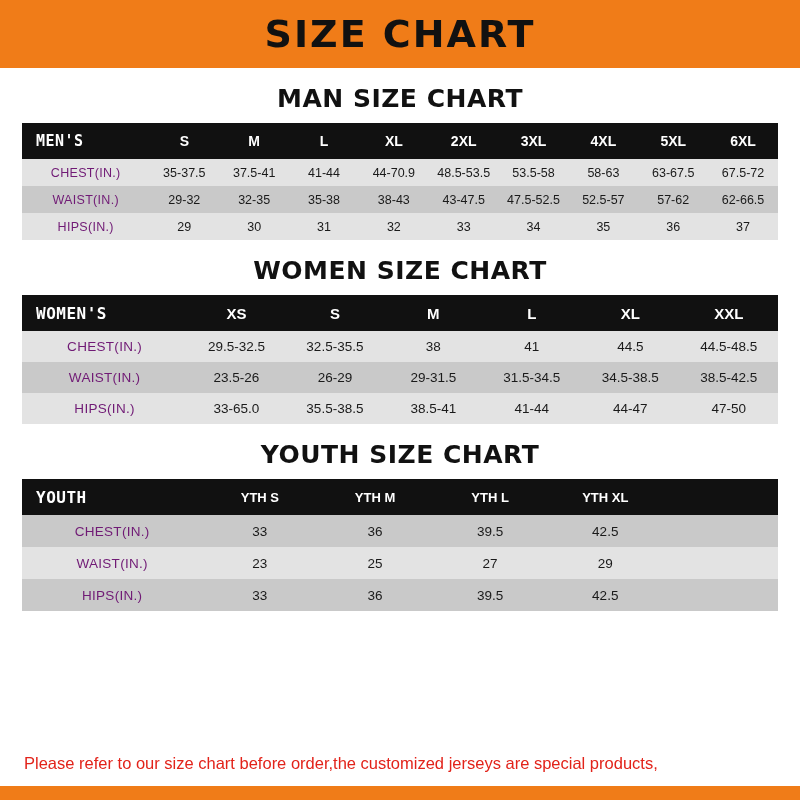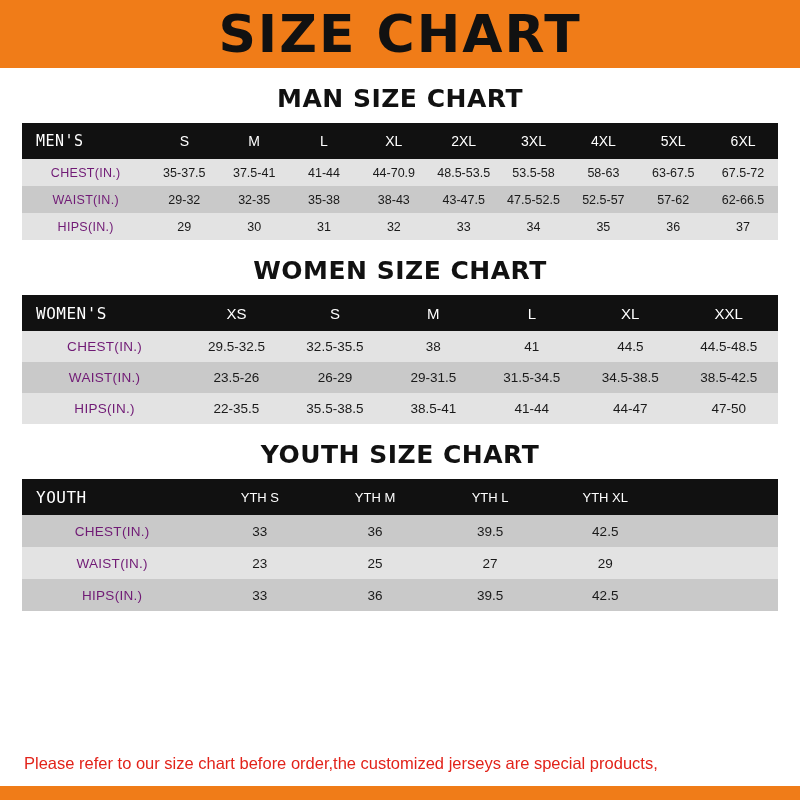--- a/index.html
+++ b/index.html
@@ -34,21 +34,21 @@
   .header-band::after {
     content: "";
     position: absolute;
     left: 0; right: 0; bottom: 0;
     height: 4px;
     background: #f07c18;
   }
   .header-title {
     font-family: "DejaVu Sans", sans-serif;
     font-weight: bold;
-    font-size: 52px;
+    font-size: 38px;
     letter-spacing: 2px;
     color: #111111;
     text-align: center;
     line-height: 1;
   }
   
   .content {
     padding: 0 22px;
     box-sizing: border-box;
     flex: 1;
@@ -73,21 +73,21 @@
     color: #1a1a1a;
     font-family: "Liberation Sans", sans-serif;
     font-weight: normal;
     padding: 0;
     height: 27px;
     vertical-align: middle;
   }
   table.chart thead th {
     background: #111111;
     color: #ffffff;
-    font-weight: normal;
+    font-weight: bold;
     font-size: 14px;
     height: 36px;
   }
   table.chart thead th.first-col {
     text-align: left;
     padding-left: 14px;
     font-family: "DejaVu Sans Mono", monospace;
     font-size: 15px;
     letter-spacing: 0.5px;
   }
@@ -217,21 +217,21 @@
           <td class="first-col">WAIST(IN.)</td>
           <td>23.5-26</td>
           <td>26-29</td>
           <td>29-31.5</td>
           <td>31.5-34.5</td>
           <td>34.5-38.5</td>
           <td>38.5-42.5</td>
         </tr>
         <tr class="band-light">
           <td class="first-col">HIPS(IN.)</td>
-          <td>22-35.5</td>
+          <td>33-65.0</td>
           <td>35.5-38.5</td>
           <td>38.5-41</td>
           <td>41-44</td>
           <td>44-47</td>
           <td>47-50</td>
         </tr>
       </tbody>
     </table>
 
     <div class="section-title">YOUTH SIZE CHART</div>

